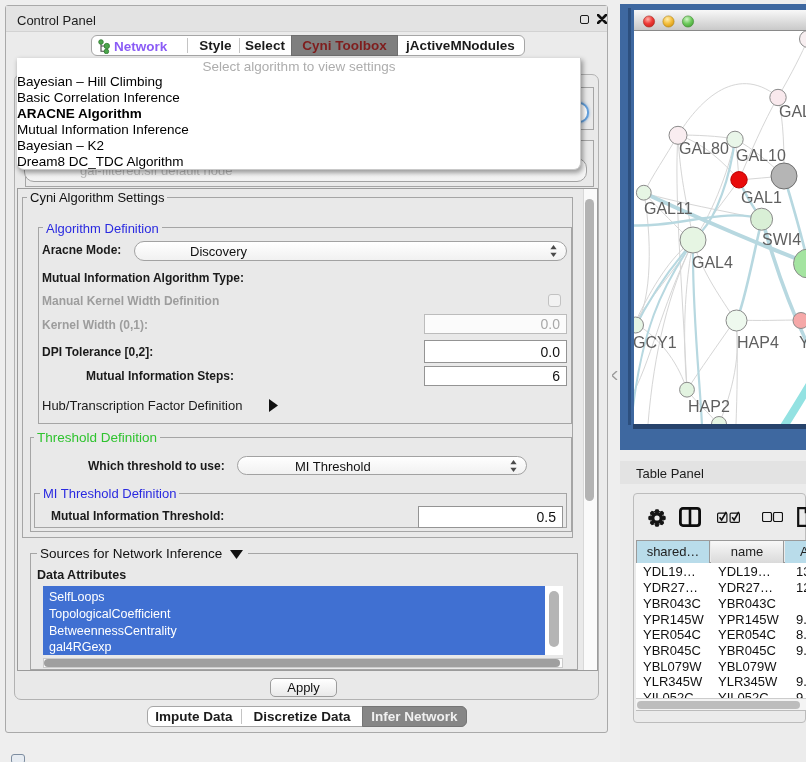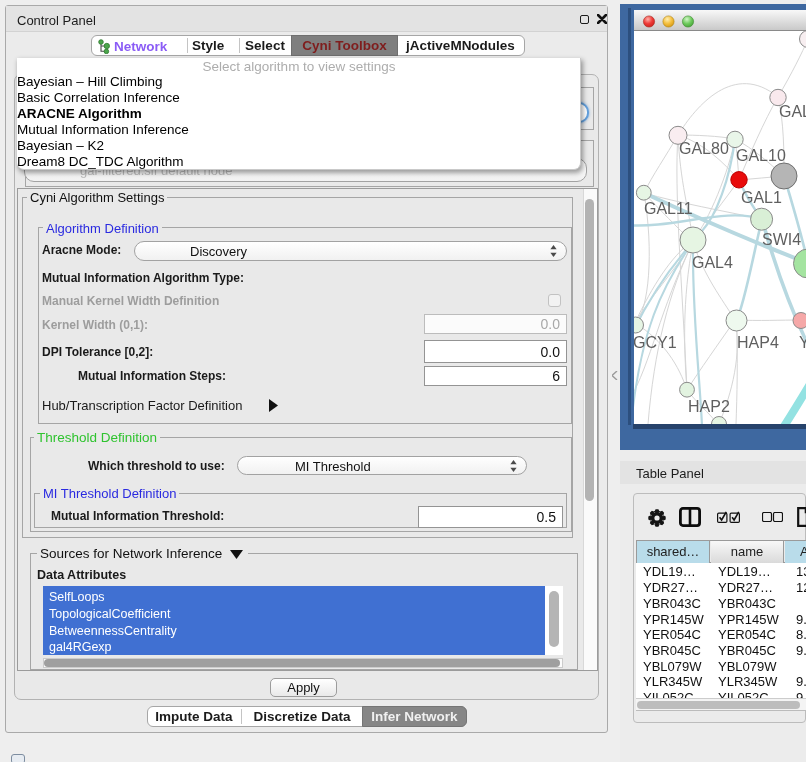--- a/index.html
+++ b/index.html
@@ -35,21 +35,21 @@
 <div class="abs" style="left:187px; top:38px; width:1px; height:15px; background:#c4c4c4;"></div>
 <div class="abs" style="left:239px; top:38px; width:1px; height:15px; background:#c4c4c4;"></div>
 
 <svg class="abs" style="left:98px; top:39px;" width="13" height="15" viewBox="0 0 13 15">
   <path d="M3 3.2 L3 12.2 L8 12.2 M3 7 L8.6 7" stroke="#4a4a4a" stroke-width="1.1" fill="none"></path>
   <circle cx="3" cy="3" r="2.3" fill="#4CA64C" stroke="#2f7a2f" stroke-width="0.8"></circle>
   <circle cx="8.8" cy="7" r="2.7" fill="#4CA64C" stroke="#2f7a2f" stroke-width="0.8"></circle>
   <circle cx="8.4" cy="12.4" r="2.3" fill="#4CA64C" stroke="#2f7a2f" stroke-width="0.8"></circle>
 </svg>
 <div class="abs" style="left:114px; top:39px; font-size:13.5px; font-weight:bold; color:#8b5cf6;">Network</div>
-<div class="abs" style="left:192px; top:35px; width:47px; height:21px; line-height:21px; font-size:13.5px; font-weight:bold; color:#1b1b1b;">Style</div>
+<div class="abs" style="left:192px; top:35px; width:47px; height:21px; line-height:21px; text-align:center; font-size:13.5px; font-weight:bold; color:#1b1b1b;">Style</div>
 <div class="abs" style="left:239px; top:35px; width:52px; height:21px; line-height:21px; text-align:center; font-size:13.5px; font-weight:bold; color:#1b1b1b;">Select</div>
 <div class="abs" style="left:291px; top:35px; width:107px; height:21px; line-height:21px; text-align:center; font-size:13.5px; font-weight:bold; color:#7f1d1d;">Cyni Toolbox</div>
 <div class="abs" style="left:398px; top:35px; width:125px; height:21px; line-height:21px; text-align:center; font-size:13.5px; font-weight:bold; color:#1b1b1b;">jActiveMNodules</div>
 
 <div class="abs" style="left:14px; top:74px; width:585px; height:626px; background:#e9e9e9; border:1px solid #b2b2b2; border-radius:7px;"></div>
 
 <div class="fieldset" style="left:25px; top:87px; width:569px; height:43px; border-color:#a5a5a5;"></div>
 <div class="abs" style="left:30px; top:102px; width:559px; height:21px; border:2.5px solid #64a0dc; border-radius:10px; background:#fff; box-shadow:0 0 3px rgba(90,150,215,0.8);"></div>
 <div class="fieldset" style="left:25px; top:140px; width:569px; height:47px;"></div>
 <div class="combo" style="left:24px; top:158px; width:563px; height:24px;">
@@ -84,21 +84,21 @@
 <div class="lbl dis abs" style="left:42px; top:318px;">Kernel Width (0,1):</div>
 <div class="field" style="left:424px; top:314px; width:143px; height:20px; background:#fbfbfb; border-color:#bcbcbc;">
       <span class="v" style="color:#a8a8a8;">0.0</span>
     </div>
 
 <div class="lbl abs" style="left:42px; top:345px;">DPI Tolerance [0,2]:</div>
 <div class="field" style="left:424px; top:340px; width:143px; height:23px;">
       <span class="v">0.0</span>
     </div>
 
-<div class="lbl abs" style="left:34px; top:369px;padding-left:44px;">Mutual Information Steps:</div>
+<div class="lbl abs" style="left:42px; top:369px;padding-left:44px;">Mutual Information Steps:</div>
 <div class="field" style="left:424px; top:366px; width:143px; height:20px;">
       <span class="v">6</span>
     </div>
 
 <div class="abs" style="left:42px; top:398px; font-size:13px; color:#1a1a1a; white-space:nowrap;">Hub/Transcription Factor Definition</div>
 <svg class="abs" style="left:268px; top:399px;" width="11" height="13" viewBox="0 0 11 13">
       <path d="M1 0 L10 6.5 L1 13 Z" fill="#111"></path>
     </svg>
 
 <div class="fieldset" style="left:30px; top:437px; width:542px; height:95px;"></div>

